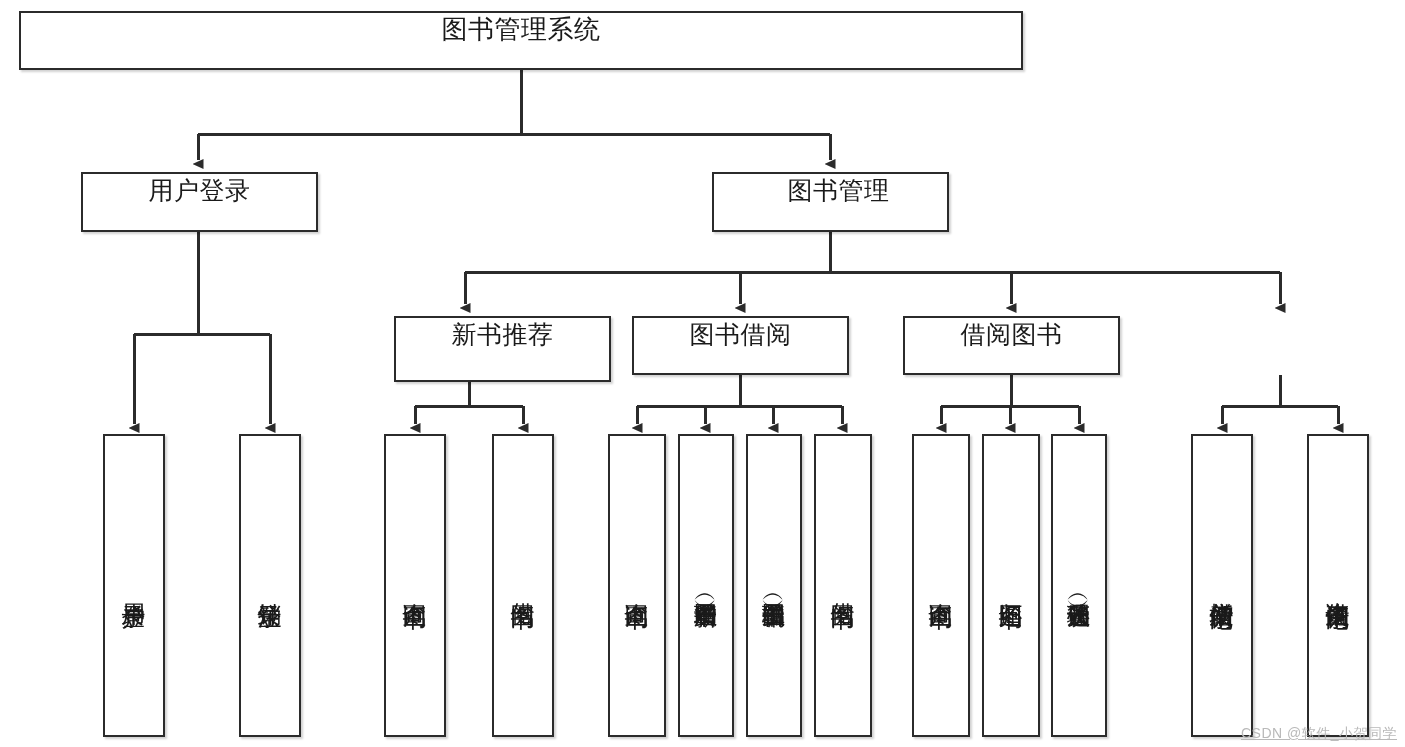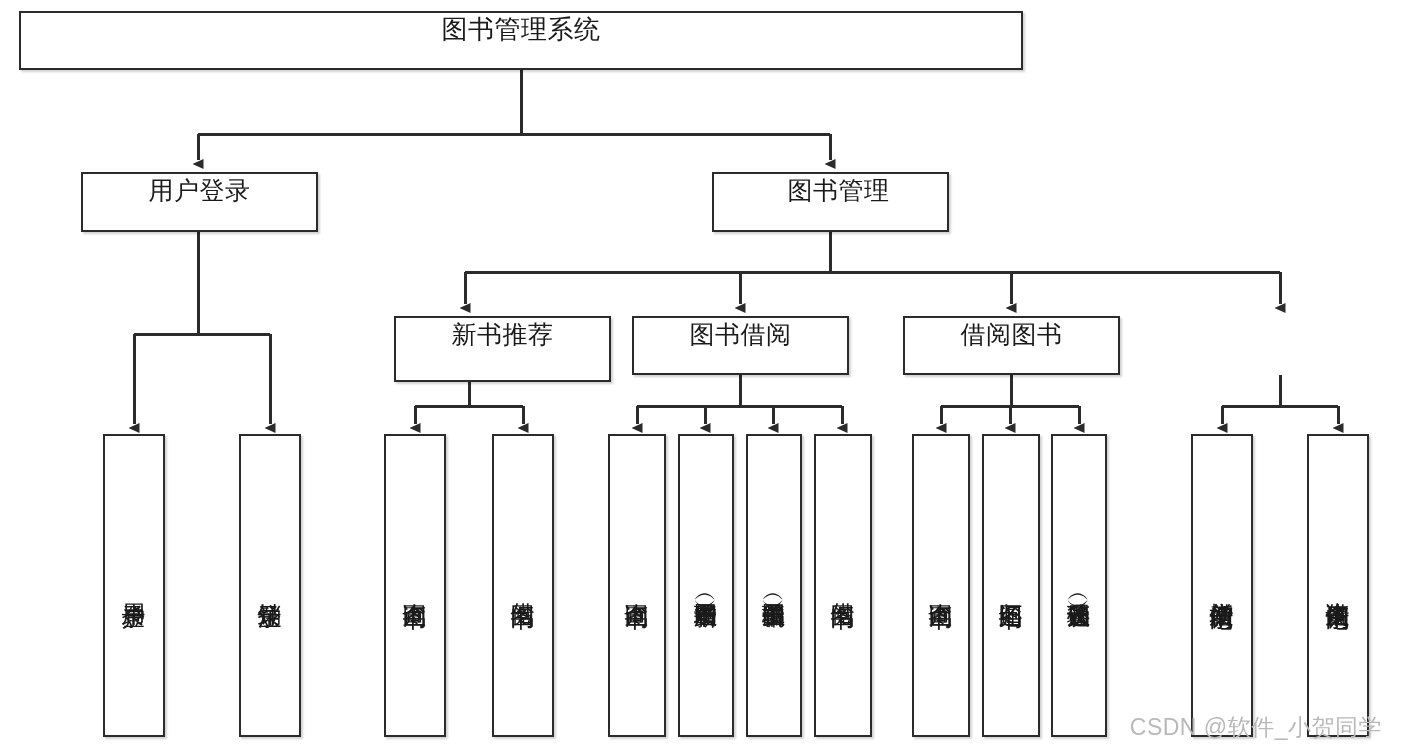--- a/index.html
+++ b/index.html
@@ -63,26 +63,27 @@
     font-size: 24px;
     line-height: 1.05;
     letter-spacing: 1px;
   }
   .node.v.tight .node-label {
     font-size: 23px;
     letter-spacing: 0px;
   }
   #watermark {
     position: absolute;
-    right: 23px;
+    right: 8px;
     bottom: 4px;
-    font-size: 23px;
+    font-size: 14px;
     color: #b9b9b9;
     letter-spacing: 0.5px;
     white-space: nowrap;
+    text-decoration: underline;
   }
 </style>
 </head>
 <body>
 
 <div id="diagram-root">
 
   <svg class="connectors" viewBox="0 0 1405 747">
     <defs>
       <marker id="arrow" markerWidth="10" markerHeight="11" refX="1" refY="5.5" orient="auto" markerUnits="userSpaceOnUse">

